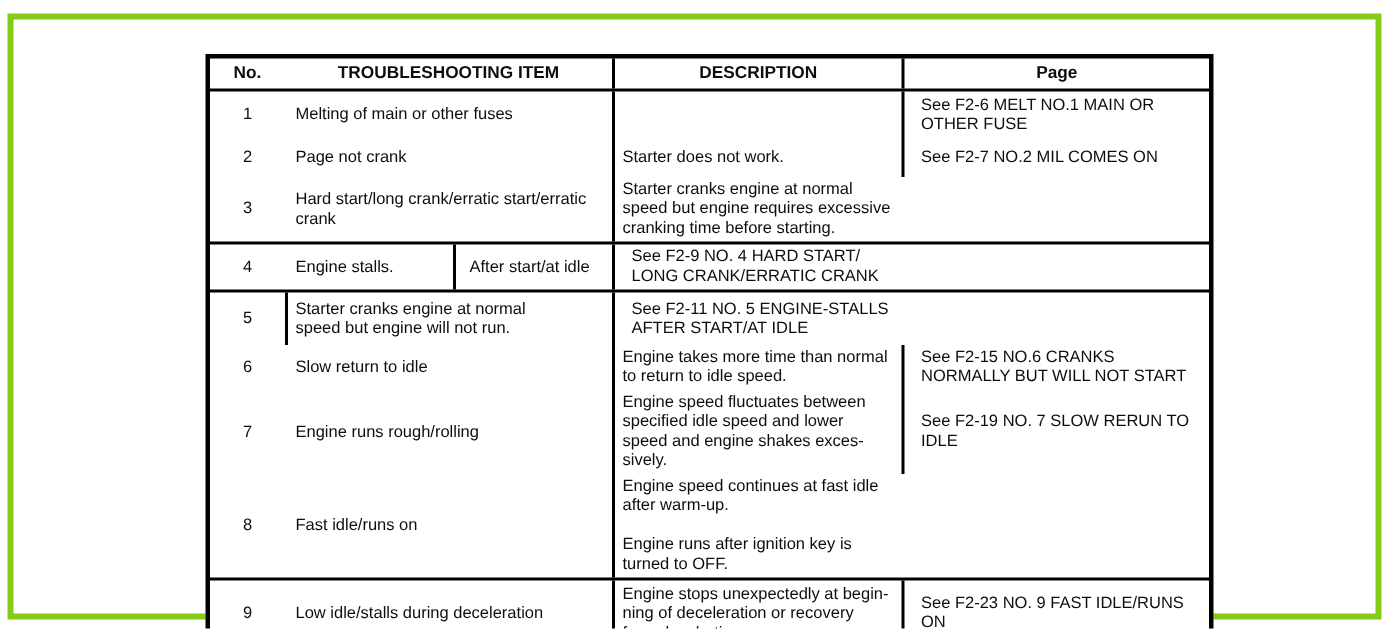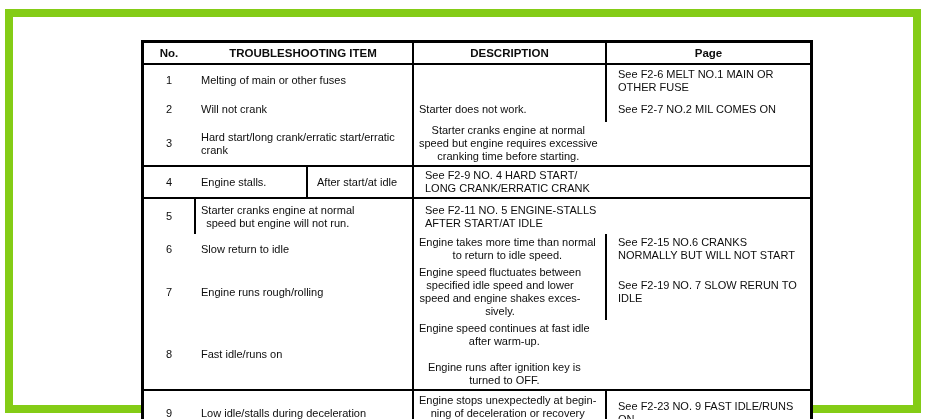--- a/index.html
+++ b/index.html
@@ -8,21 +8,21 @@
     background: #ffffff;
     font-family: "Liberation Sans", sans-serif;
     color: #0d0d0d;
     overflow: hidden;
     position: relative;
   }
   .page-frame {
     position: absolute;
     left: 5px; top: 9px;
     width: 916px; height: 404px;
-    border: 8px solid #84cc16;
+    border: 4px solid #84cc16;
     background: #fff;
   }
   .ttable {
     position: absolute;
     left: 128px; top: 23px;
     width: 672px;
     border: 3px solid #000;
     background: #fff;
     font-size: 11px;
     line-height: 13px;
@@ -36,21 +36,21 @@
   .row.split {
     grid-template-columns: 50px 112px 106px 193px 205px;
   }
   .cell {
     display: flex;
     align-items: center;
     padding: 2px 5px 2px 7px;
     white-space: pre-line;
   }
   .cell.no { justify-content: center; padding: 2px; }
-  .cell.desc { border-left: 2px solid #000; padding-left: 5px; text-align: center; }
+  .cell.desc { border-left: 2px solid #000; padding-left: 5px; }
   .cell.pageref { border-left: 2px solid #000; padding-left: 11px; }
   .cell.sub { border-left: 2px solid #000; padding-left: 9px; }
   .header-band .row { height: 20px; }
   .header-band .cell {
     justify-content: center;
     font-weight: bold;
     font-size: 11.5px;
     padding: 1px;
   }
   
@@ -82,21 +82,21 @@
     <div class="band">
       <div class="row r1">
         <div class="cell no">1</div>
         <div class="cell">Melting of main or other fuses</div>
         <div class="cell desc"></div>
         <div class="cell pageref">See F2-6 MELT NO.1 MAIN OR
 OTHER FUSE</div>
       </div>
       <div class="row r2">
         <div class="cell no">2</div>
-        <div class="cell">Will not crank</div>
+        <div class="cell">Page not crank</div>
         <div class="cell desc">Starter does not work.</div>
         <div class="cell pageref">See F2-7 NO.2 MIL COMES ON</div>
       </div>
       <div class="row r3">
         <div class="cell no">3</div>
         <div class="cell">Hard start/long crank/erratic start/erratic
 crank</div>
         <div class="cell desc">Starter cranks engine at normal
 speed but engine requires excessive
 cranking time before starting.</div>

